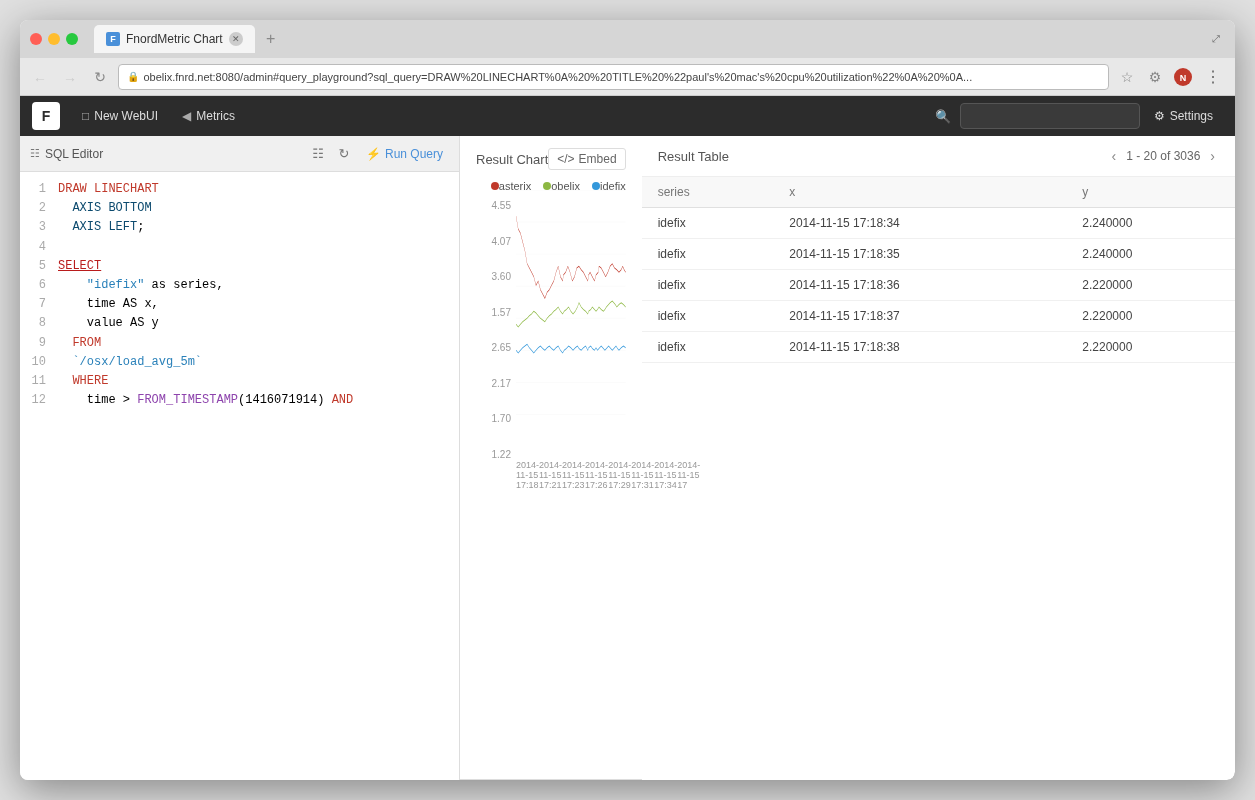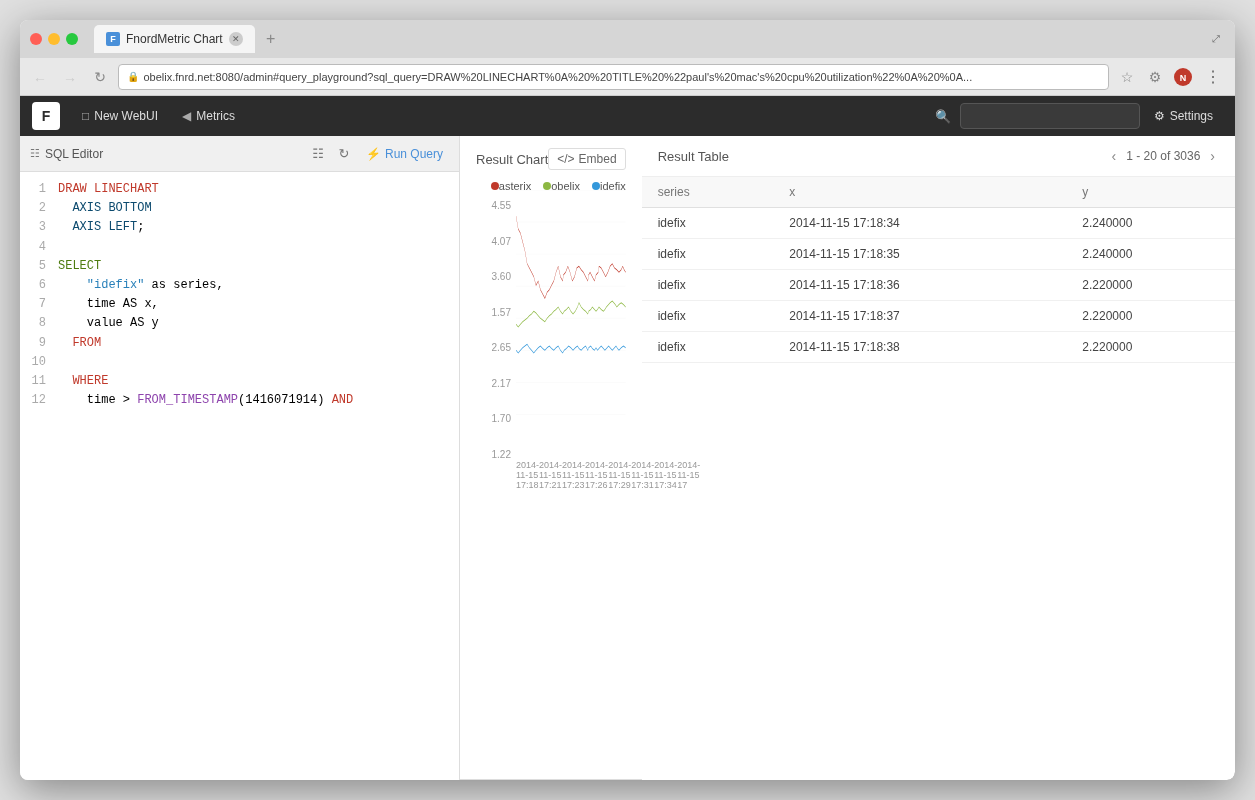--- a/index.html
+++ b/index.html
@@ -207,21 +207,21 @@
       width: 30px;
       color: #aaa;
       text-align: right;
       padding-right: 12px;
       user-select: none;
       flex-shrink: 0;
     }
     .line-code { flex: 1; white-space: pre; }
     .kw-draw { color: #c0392b; }
     .kw-axis { color: #0c4a6e; }
-    .kw-select { color: #4d7c0f; }
+    .kw-select { color: #b91c1c; text-decoration: underline; }
     .kw-from { color: #c0392b; }
     .kw-where { color: #c0392b; }
     .kw-and { color: #c0392b; }
     .str { color: #2980b9; }
     .fn { color: #8e44ad; }
 
     
     .right-panel {
       flex: 1;
       display: flex;
@@ -463,20 +463,21 @@
         <div class="sql-line">
           <span class="line-num">8</span>
           <span class="line-code">    value AS y</span>
         </div>
         <div class="sql-line">
           <span class="line-num">9</span>
           <span class="line-code">  <span class="kw-from">FROM</span></span>
         </div>
         <div class="sql-line">
           <span class="line-num">10</span>
+          <span class="line-code">  <span class="str">`/osx/load_avg_5m`</span></span>
         </div>
         <div class="sql-line">
           <span class="line-num">11</span>
           <span class="line-code">  <span class="kw-where">WHERE</span></span>
         </div>
         <div class="sql-line">
           <span class="line-num">12</span>
           <span class="line-code">    time &gt; <span class="fn">FROM_TIMESTAMP</span>(1416071914) <span class="kw-and">AND</span></span>
         </div>
       </div>

